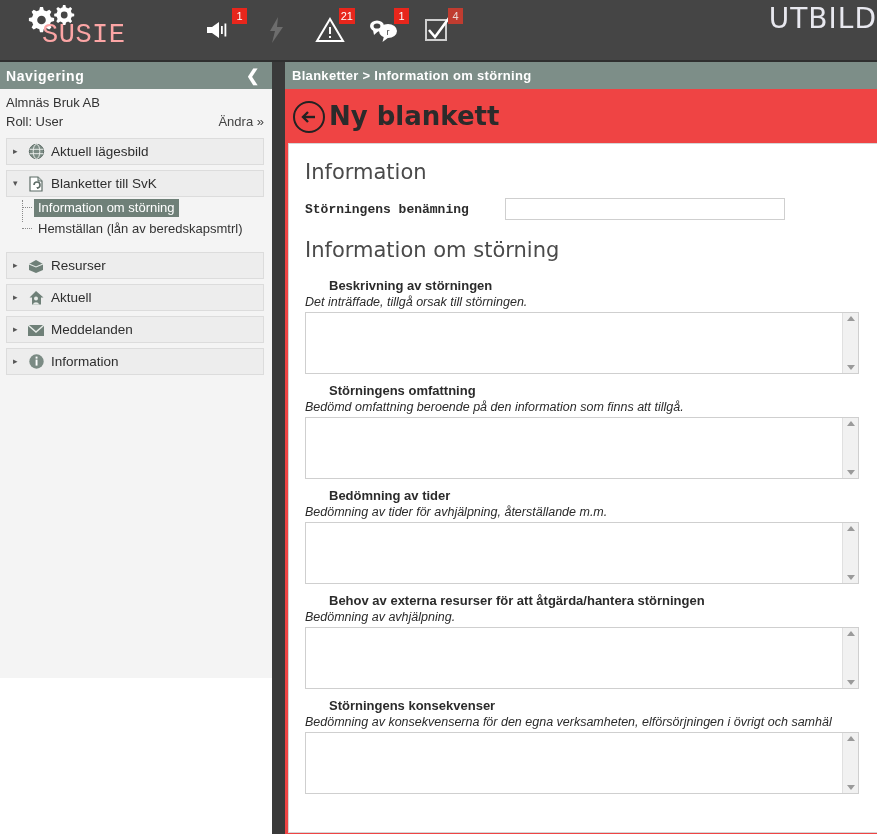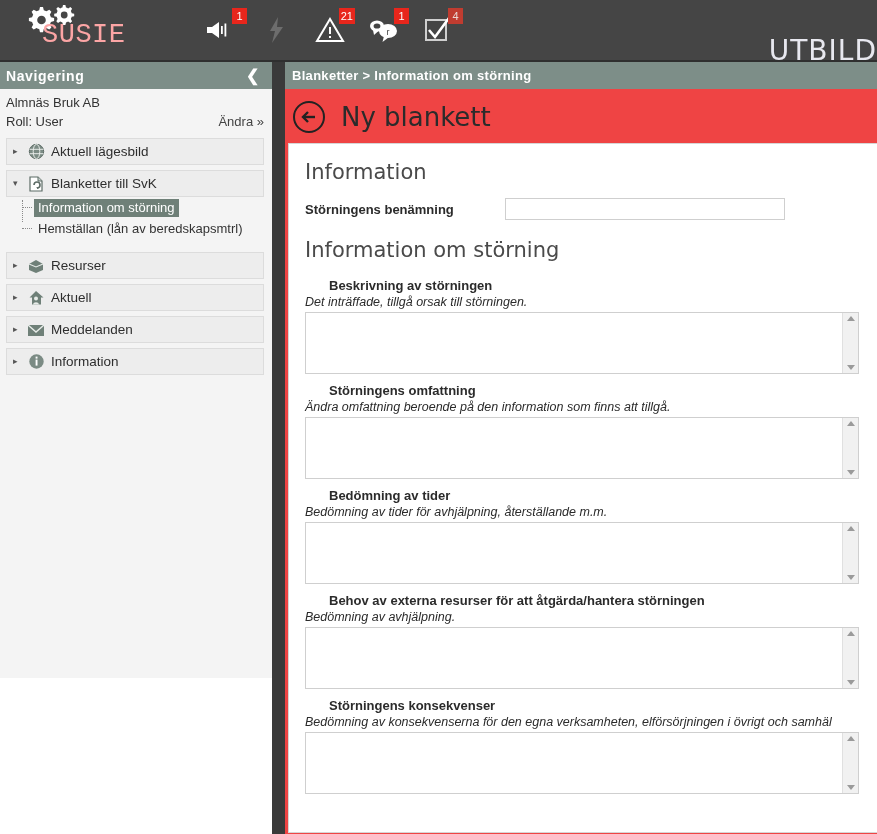--- a/index.html
+++ b/index.html
@@ -84,21 +84,20 @@
   .badge.muted { background: #c03c30; color: #e9d8d4; }
 
   #env-label {
     position: absolute;
     right: 0; top: 2px;
     color: #e8e8ef;
     font-size: 28px;
     letter-spacing: 1px;
     white-space: nowrap;
     font-family: "DejaVu Sans", sans-serif;
-    margin-top: 32px;
   }
 
   
   #sidebar {
     position: absolute;
     left: 0; top: 62px;
     width: 272px; height: 616px;
     background: #f4f4f4;
     overflow: hidden;
   }
@@ -214,23 +213,24 @@
     display: flex;
     align-items: center;
     padding-left: 7px;
     font-size: 13px;
     font-weight: bold;
     letter-spacing: 0.3px;
     white-space: nowrap;
   }
   #page-title-row {
     display: flex;
-    align-items: center;
+    align-items: flex-start;
     padding: 12px 0 10px 8px;
-    gap: 16px;
+    gap: 4px;
+    font-weight: bold;
   }
   #back-button {
     width: 32px; height: 32px;
     border-radius: 50%;
     border: 2px solid #222;
     display: flex;
     align-items: center;
     justify-content: center;
     flex: none;
   }
@@ -261,20 +261,21 @@
   .inline-field {
     display: flex;
     align-items: center;
     margin-bottom: 6px;
   }
   .inline-field .field-label {
     font-size: 13px;
     font-weight: bold;
     color: #2b2b2b;
     width: 200px;
+    font-family: Liberation Mono, monospace;
   }
   .text-input {
     width: 280px;
     height: 22px;
     border: 1px solid #cfcfcf;
     background: #ffffff;
   }
 
   .field-block { margin-bottom: 9px; }
   .field-block .block-label {
@@ -524,21 +525,21 @@
           <div class="ta-body"></div>
           <div class="ta-scroll">
             <span class="arrow up"></span>
             <span class="arrow down"></span>
           </div>
         </div>
       </div>
 
       <div class="field-block">
         <span class="block-label">Störningens omfattning</span>
-        <span class="block-hint">Ändra omfattning beroende på den information som finns att tillgå.</span>
+        <span class="block-hint">Bedömd omfattning beroende på den information som finns att tillgå.</span>
         <div class="textarea-wrap">
           <div class="ta-body"></div>
           <div class="ta-scroll">
             <span class="arrow up"></span>
             <span class="arrow down"></span>
           </div>
         </div>
       </div>
 
       <div class="field-block">

